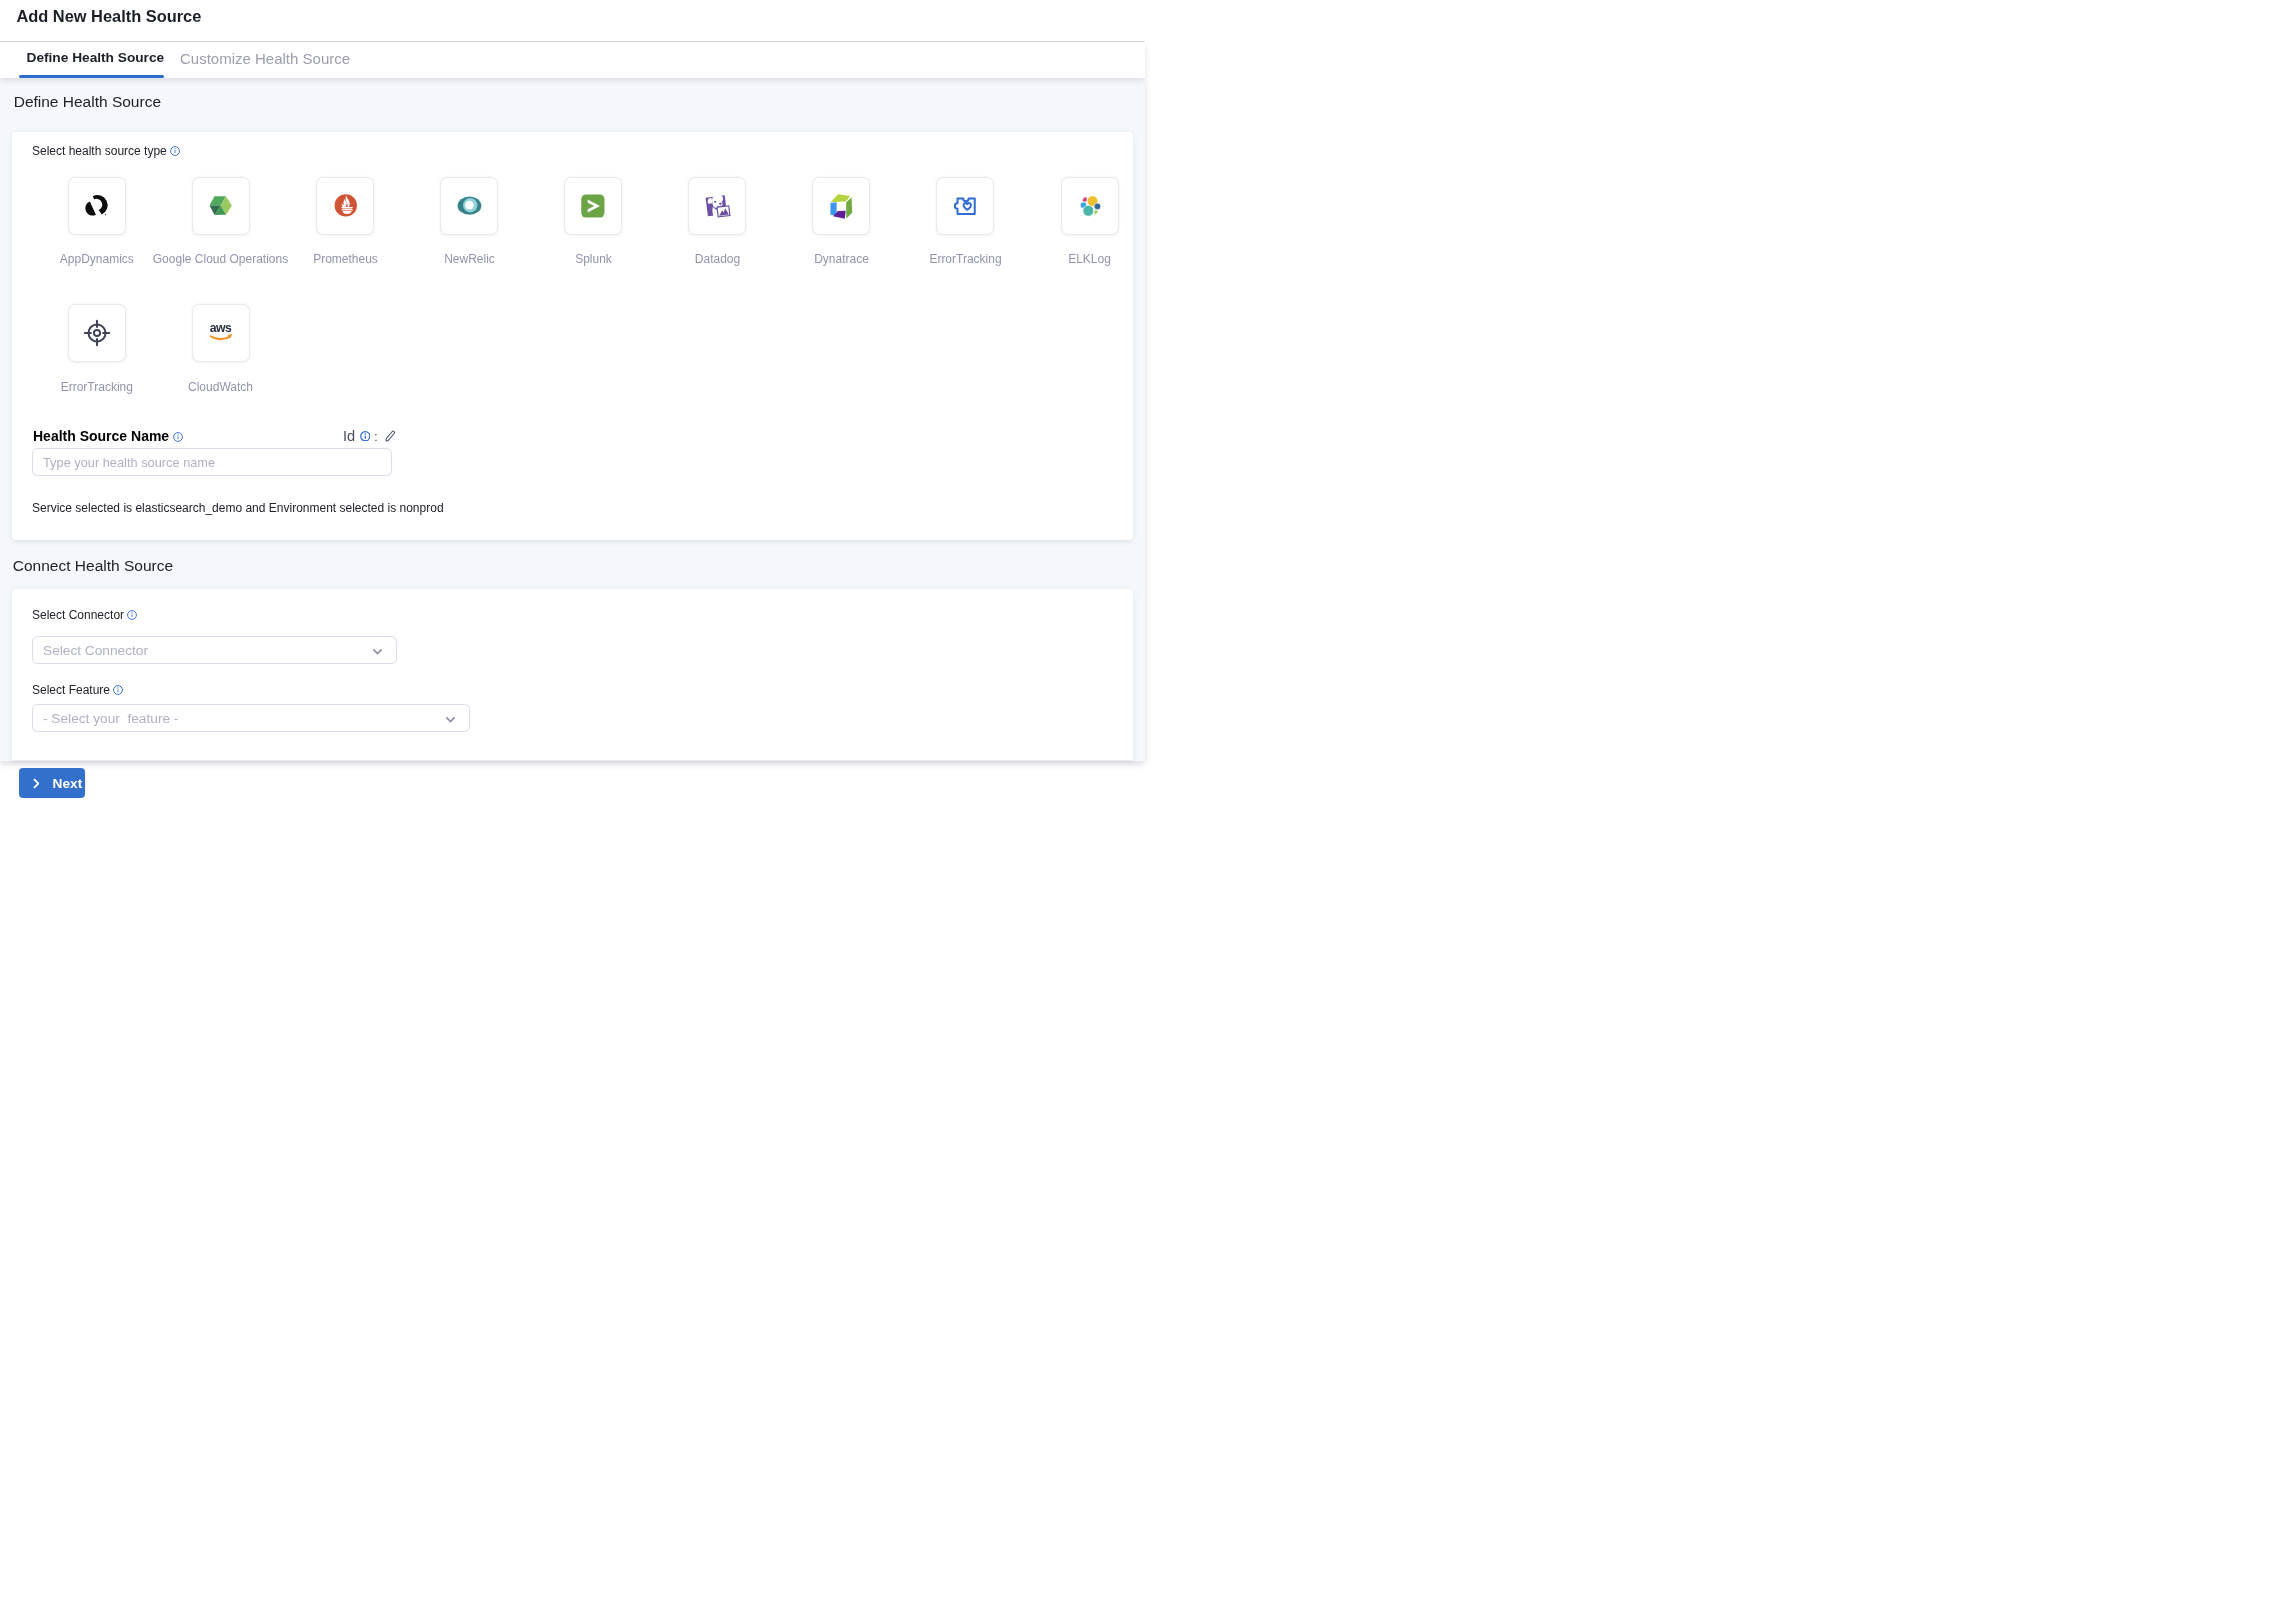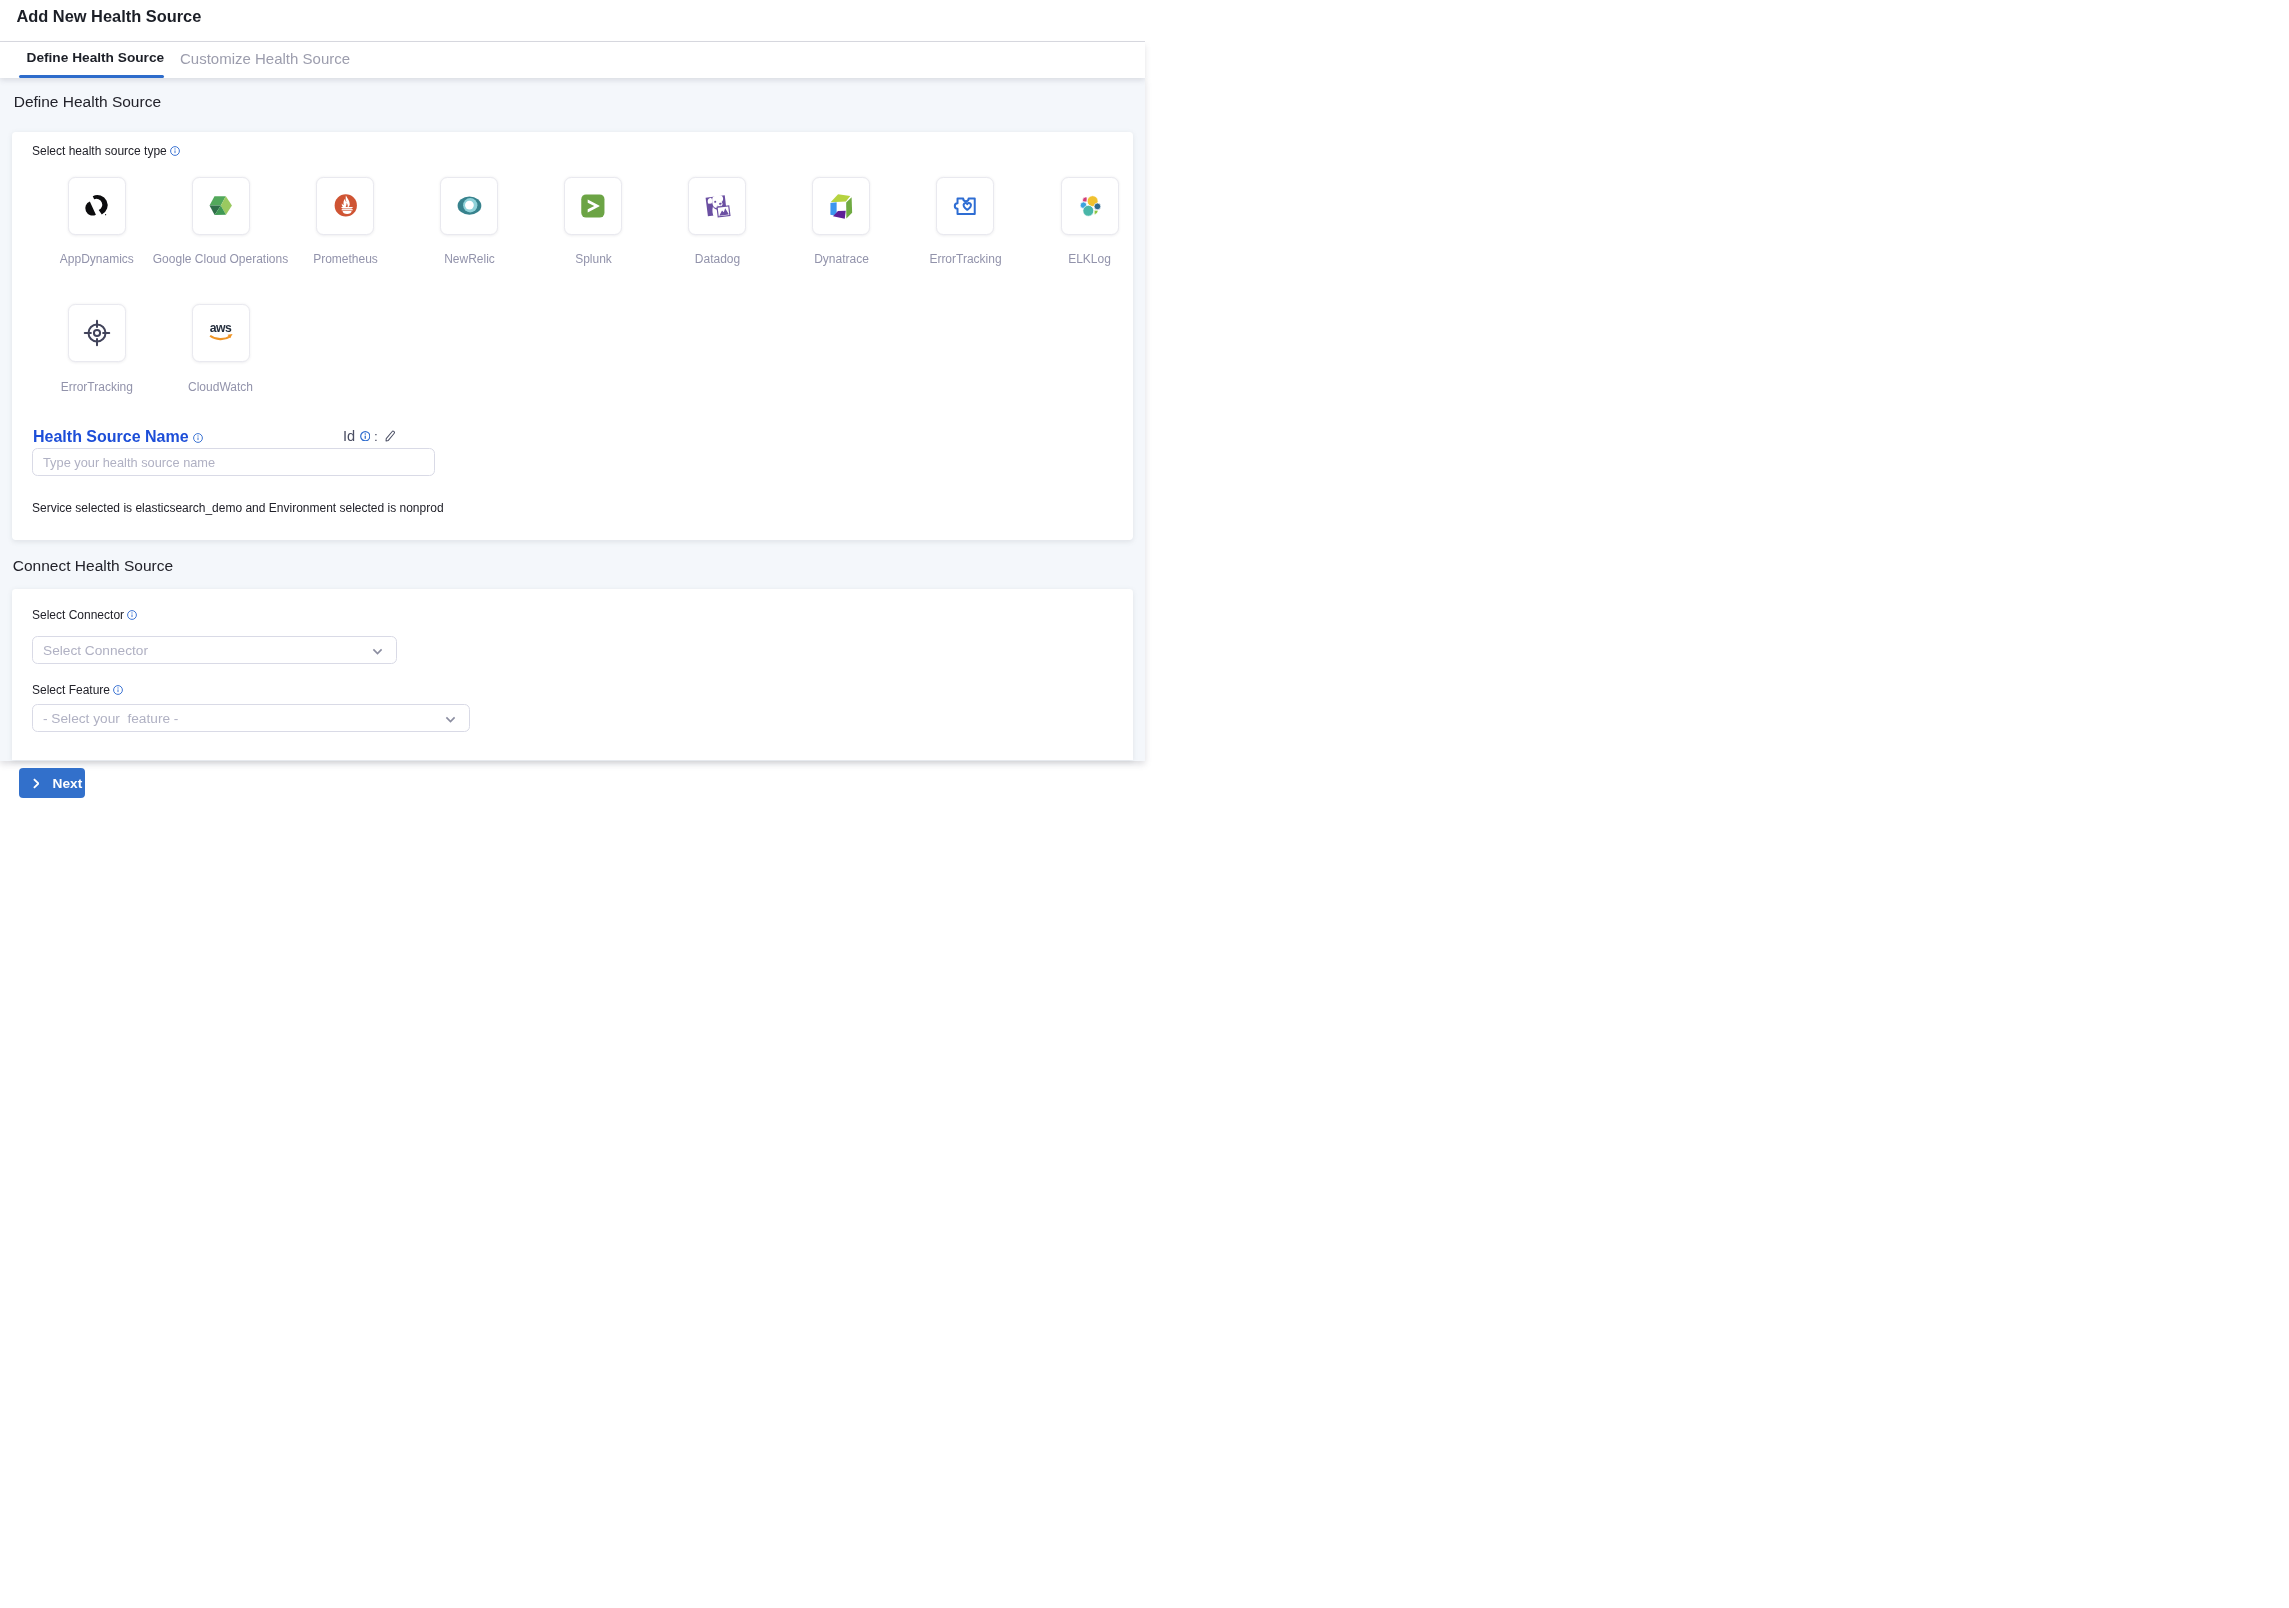--- a/index.html
+++ b/index.html
@@ -14,21 +14,21 @@
 .tab2 { position:absolute; left:180px; top:8.2px; font-size:15px; color:#9c9dad; }
 .tabline { position:absolute; left:19px; bottom:0; width:145px; height:2.7px; background:#2e6ccb; border-radius:1.8px; }
 .content { position:absolute; left:0; top:78px; width:1145px; height:683px; background:#f4f7fb; z-index:1;
   box-shadow:0 2.7px 6.4px rgba(96,97,112,0.22); }
 .h2 { position:absolute; font-size:15.5px; color:#22222a; z-index:2; }
 .card { z-index:2; position:absolute; left:12px; width:1121px; background:#fff; border-radius:3.7px;
   box-shadow:0 1.8px 5.5px rgba(96,97,112,0.13); }
 .card1 { top:132px; height:408px; }
 .card2 { top:589px; height:171px; border-bottom-left-radius:0; border-bottom-right-radius:0; }
 .label { z-index:2; font-size:12px; color:#22222a; font-weight:500; position:absolute; }
-.blabel { z-index:2; font-size:16px; color:#1d4ed8; font-weight:bold; position:absolute; }
+.blabel { z-index:2; font-size:14px; color:#000000; font-weight:bold; position:absolute; }
 .tile { z-index:2; position:absolute; width:58px; height:58px; background:#fff; border:0.9px solid #e9e9ef;
   border-radius:7.3px; box-shadow:0 0.9px 2.7px rgba(40,41,61,0.08); }
 .tile svg { position:absolute; left:50%; top:50%; transform:translate(-50%,-50%); }
 .tlabel { z-index:2; position:absolute; width:201px; text-align:center; font-size:12px; color:#9293ab; }
 .input { z-index:2; position:absolute; height:28px; border:0.9px solid #d9dae6; border-radius:5.5px; background:#fff; }
 .ph { position:absolute; left:10px; top:5.5px; font-size:13.7px; color:#b0b1c3; }
 .chev { position:absolute; right:12.8px; top:11px; }
 .itext { z-index:2; font-size:12.8px; color:#22222a; position:absolute; }
 .footer { position:absolute; left:0; top:760px; width:1145px; height:44px; background:#fff; z-index:0; }
 .nextbtn { position:absolute; left:19px; top:768px; width:66px; height:30px; background:#3270cb;
@@ -183,21 +183,21 @@
     <svg style="margin-left:4.6px;" width="10.5" height="10.5" viewBox="0 0 15 15">
       <circle cx="7.5" cy="7.5" r="6.5" fill="none" stroke="#2d6bce" stroke-width="1.7"></circle>
       <circle cx="7.5" cy="4.3" r="1.1" fill="#2d6bce"></circle>
       <rect x="6.6" y="6.3" width="1.8" height="5" rx="0.9" fill="#2d6bce"></rect>
     </svg>
     <span style="font-size:13.7px; color:#4b4e63; margin-left:3.7px;">:</span>
     <svg style="margin-left:6.4px;" width="12" height="12" viewBox="0 0 13 13">
       <path d="M2.2 11.9 L2.4 9.4 L8.9 1.6 a1.1 1.1 0 0 1 1.6 -0.1 l0.5 0.4 a1.1 1.1 0 0 1 0.1 1.6 L4.7 11.3 Z" fill="none" stroke="#4c5065" stroke-width="1.1" stroke-linejoin="round"></path>
     </svg>
   </div>
-<div class="input" style="left:32px; top:448px; width:403px;">
+<div class="input" style="left:32px; top:448px; width:360px;">
     <div class="ph" style="font-size:12.8px;">Type your health source name</div>
   </div>
 <div class="itext" style="left:32px; top:501px; font-size:12px;">Service selected is elasticsearch_demo and Environment selected is nonprod</div>
 
 <div class="h2" style="left:12.8px; top:557px;">Connect Health Source</div>
 
 <div class="label" style="left:32px; top:608px;">Select Connector <svg class="icircle" width="10" height="10" viewBox="0 0 15 15">
       <circle cx="7.5" cy="7.5" r="6.6" fill="none" stroke="#2f6bd0" stroke-width="1.4"></circle>
       <circle cx="7.5" cy="4.4" r="0.9" fill="#2f6bd0"></circle>
       <rect x="6.8" y="6.4" width="1.4" height="4.6" rx="0.7" fill="#2f6bd0"></rect>

